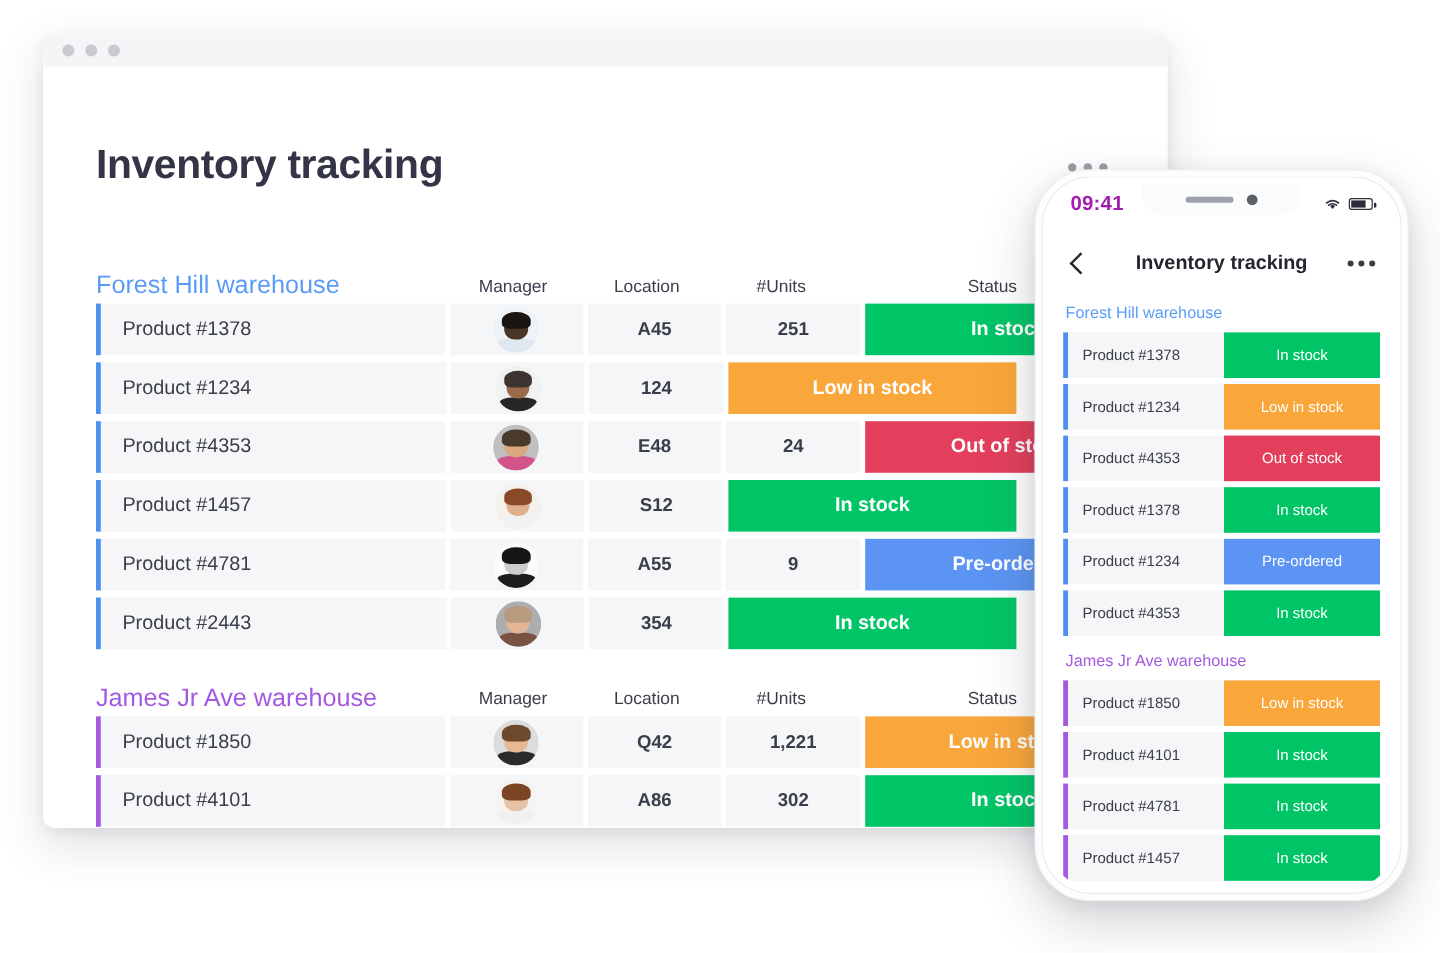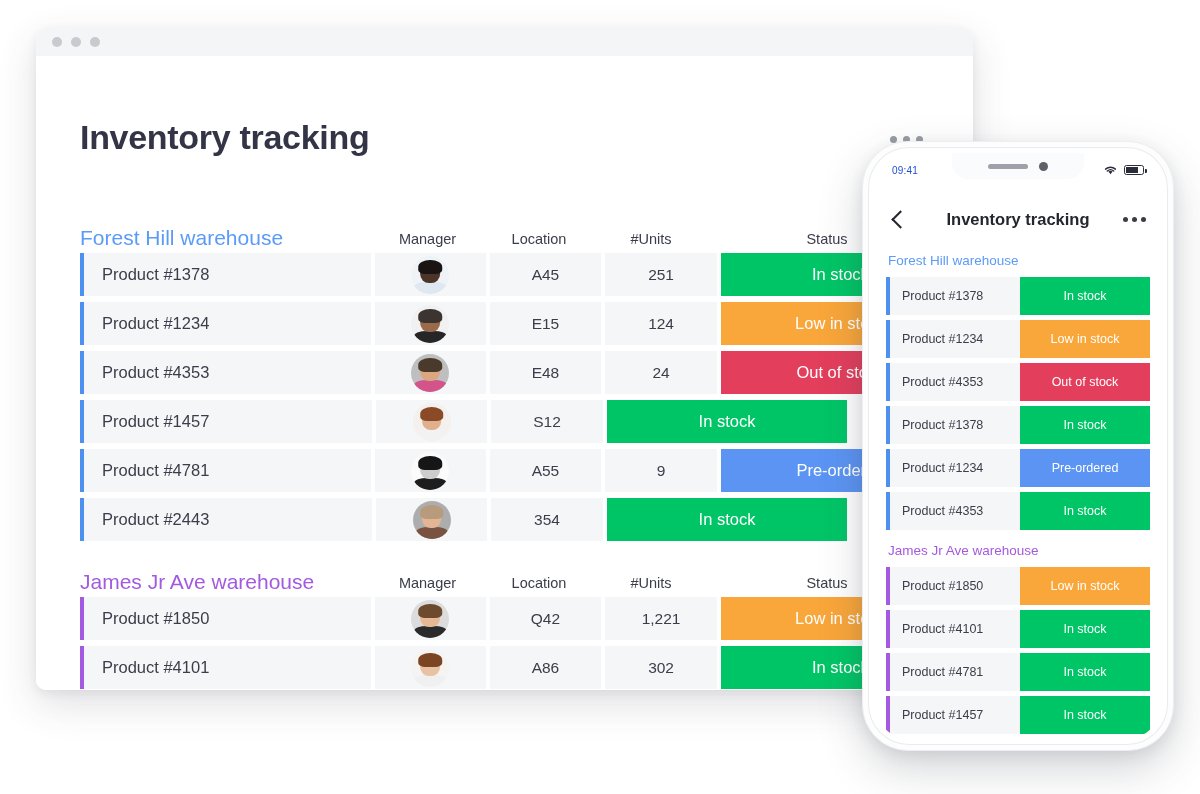--- a/index.html
+++ b/index.html
@@ -106,21 +106,21 @@
     color: #3b3d4a;
     box-sizing: border-box;
   }
   .cell.name {
     justify-content: flex-start;
     padding-left: 18px;
     border-left: 4px solid var(--accent);
     font-size: 16.5px;
   }
   .cell.mgr { padding: 0; }
-  .row .cell + .cell { margin-left: 4px; }
+  .row .cell + .cell { margin-left: 4px; font-weight: bold; }
 
   .avatar {
     width: 38px; height: 38px;
     border-radius: 50%;
     overflow: hidden;
     position: relative;
   }
   .status-pill {
     height: 43px;
     width: 100%;
@@ -156,23 +156,23 @@
     background: #ffffff;
     overflow: hidden;
   }
   .statusbar {
     height: 34px;
     display: flex; align-items: center;
     position: relative;
     padding: 0 18px;
   }
   .sb-time {
-    font-size: 10px;
-    font-weight: 400;
-    color: #1d4ed8;
+    font-size: 17px;
+    font-weight: 700;
+    color: #a21caf;
     letter-spacing: 0.2px;
   }
   .notch {
     position: absolute;
     left: 50%; top: 0;
     transform: translateX(-50%);
     width: 132px; height: 26px;
     background: #fafbfc;
     border-radius: 0 0 16px 16px;
     display: flex; align-items: center; justify-content: center;
@@ -339,21 +339,20 @@
             <div class="cell mgr col-mgr">
               <span class="avatar">
                 <span class="face">
                   <span class="f-bg" style="background:#f1f1f1"></span>
                   <span class="f-body" style="background:#262626"></span>
                   <span class="f-head" style="background:#9a6b4a"></span>
                   <span class="f-hair" style="background:#3b3431"></span>
                 </span>
               </span>
             </div>
-            <div class="cell col-loc">E15</div>
             <div class="cell col-units">124</div>
             <div class="cell col-status" style="background:transparent;padding:0;">
               <span class="status-pill" style="background:#f9a63a">Low in stock</span>
             </div>
           </div>
           <div class="row" style="--accent: #4d90f0;">
             <div class="cell name col-name">Product  #4353</div>
             <div class="cell mgr col-mgr">
               <span class="avatar">
                 <span class="face">

